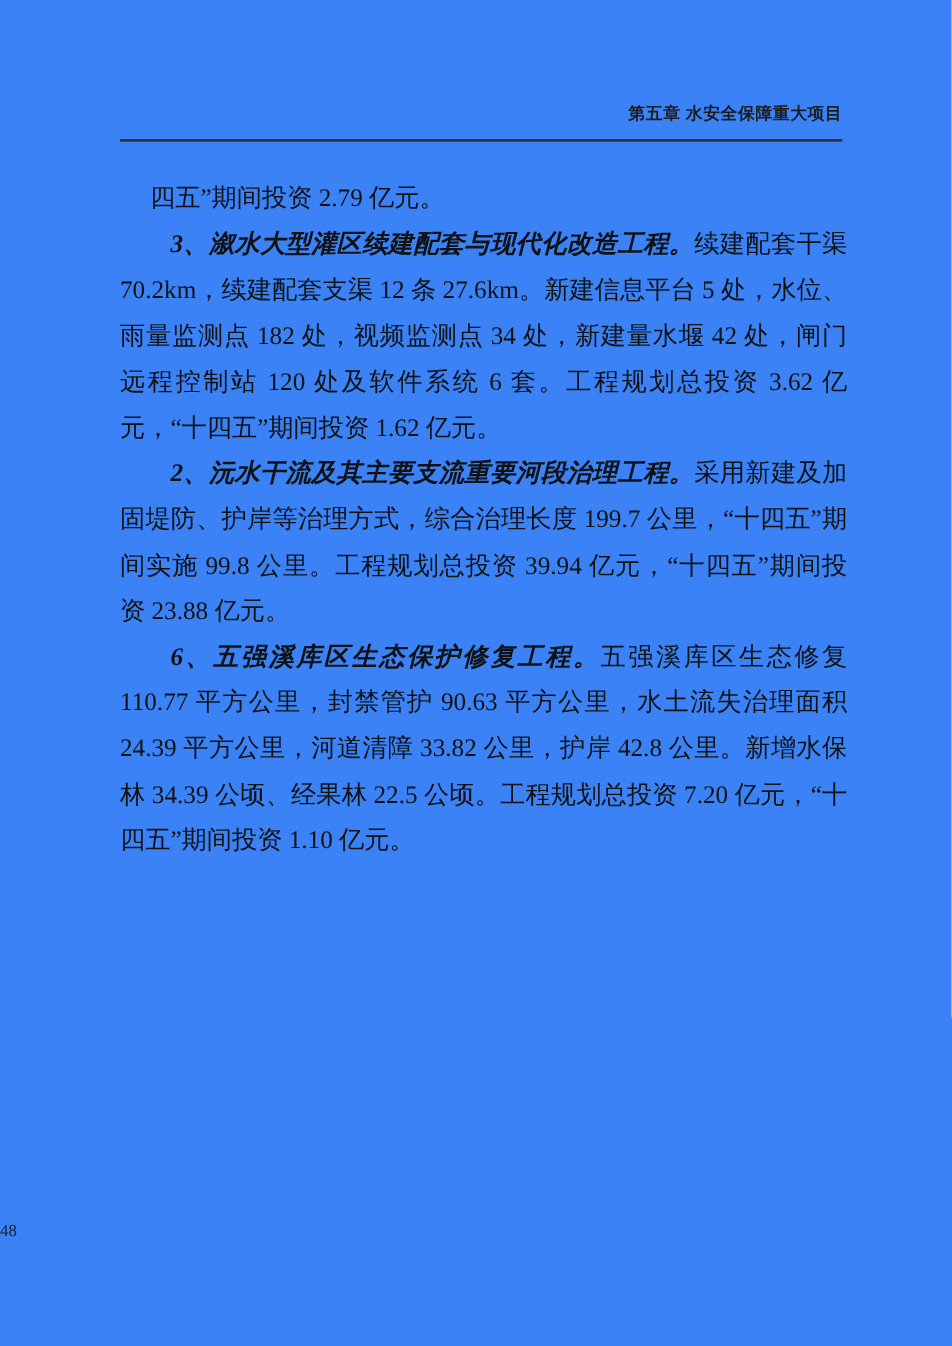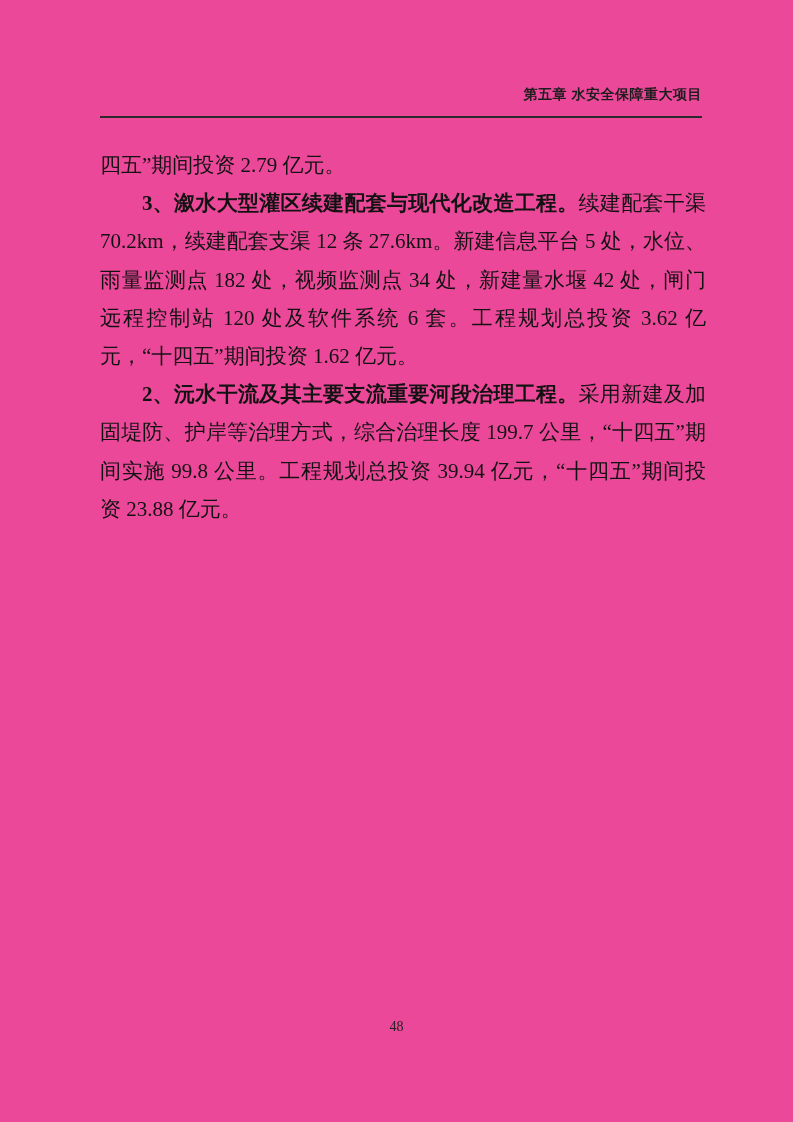--- a/index.html
+++ b/index.html
@@ -5,21 +5,21 @@
   html, body {
     margin: 0;
     padding: 0;
     background: #e9e9e9;
   }
   .page {
     position: relative;
     width: 793px;
     height: 1122px;
     margin: 0 auto;
-    background: #ec4899;
+    background: #3b82f6;
     overflow: hidden;
     font-family: "Liberation Serif", "DejaVu Serif", serif;
     color: #161616;
   }
   .running-header {
     position: absolute;
     top: 86px;
     left: 100px;
     width: 602px;
     text-align: right;
@@ -49,30 +49,31 @@
     text-justify: inter-character;
     color: #121212;
   }
   .body-text p {
     margin: 0;
     padding: 0;
     text-indent: 2em;
   }
   .body-text p.continuation {
     text-indent: 0;
+    margin-left: 25px;
   }
   .lead {
     font-weight: bold;
+    font-style: italic;
   }
   .page-number {
     position: absolute;
     top: 1019px;
     left: 0;
     width: 793px;
-    text-align: center;
     font-size: 14px;
     color: #222222;
   }
 </style>
 </head>
 <body>
 
 <div class="page">
 
   <div class="running-header">第五章 水安全保障重大项目</div>
@@ -81,19 +82,20 @@
 
   <div class="body-text">
 
     <p class="continuation">四五”期间投资 2.79 亿元。</p>
 
     <p><span class="lead">3、溆水大型灌区续建配套与现代化改造工程。</span><span>续建配套干渠 70.2km，续建配套支渠 12 条 27.6km。新建信息平台 5 处，水位、雨量监测点 182 处，视频监测点 34 处，新建量水堰 42 处，闸门远程控制站 120 处及软件系统 6 套。工程规划总投资 3.62 亿元，“十四五”期间投资 1.62 亿元。</span></p>
 
 
     <p><span class="lead">2、沅水干流及其主要支流重要河段治理工程。</span><span>采用新建及加固堤防、护岸等治理方式，综合治理长度 199.7 公里，“十四五”期间实施 99.8 公里。工程规划总投资 39.94 亿元，“十四五”期间投资 23.88 亿元。</span></p>
 
+    <p><span class="lead">6、五强溪库区生态保护修复工程。</span><span>五强溪库区生态修复 110.77 平方公里，封禁管护 90.63 平方公里，水土流失治理面积 24.39 平方公里，河道清障 33.82 公里，护岸 42.8 公里。新增水保林 34.39 公顷、经果林 22.5 公顷。工程规划总投资 7.20 亿元，“十四五”期间投资 1.10 亿元。</span></p>
 
 
   </div>
 
   <div class="page-number">48</div>
 
 </div>
 
 </body></html>

